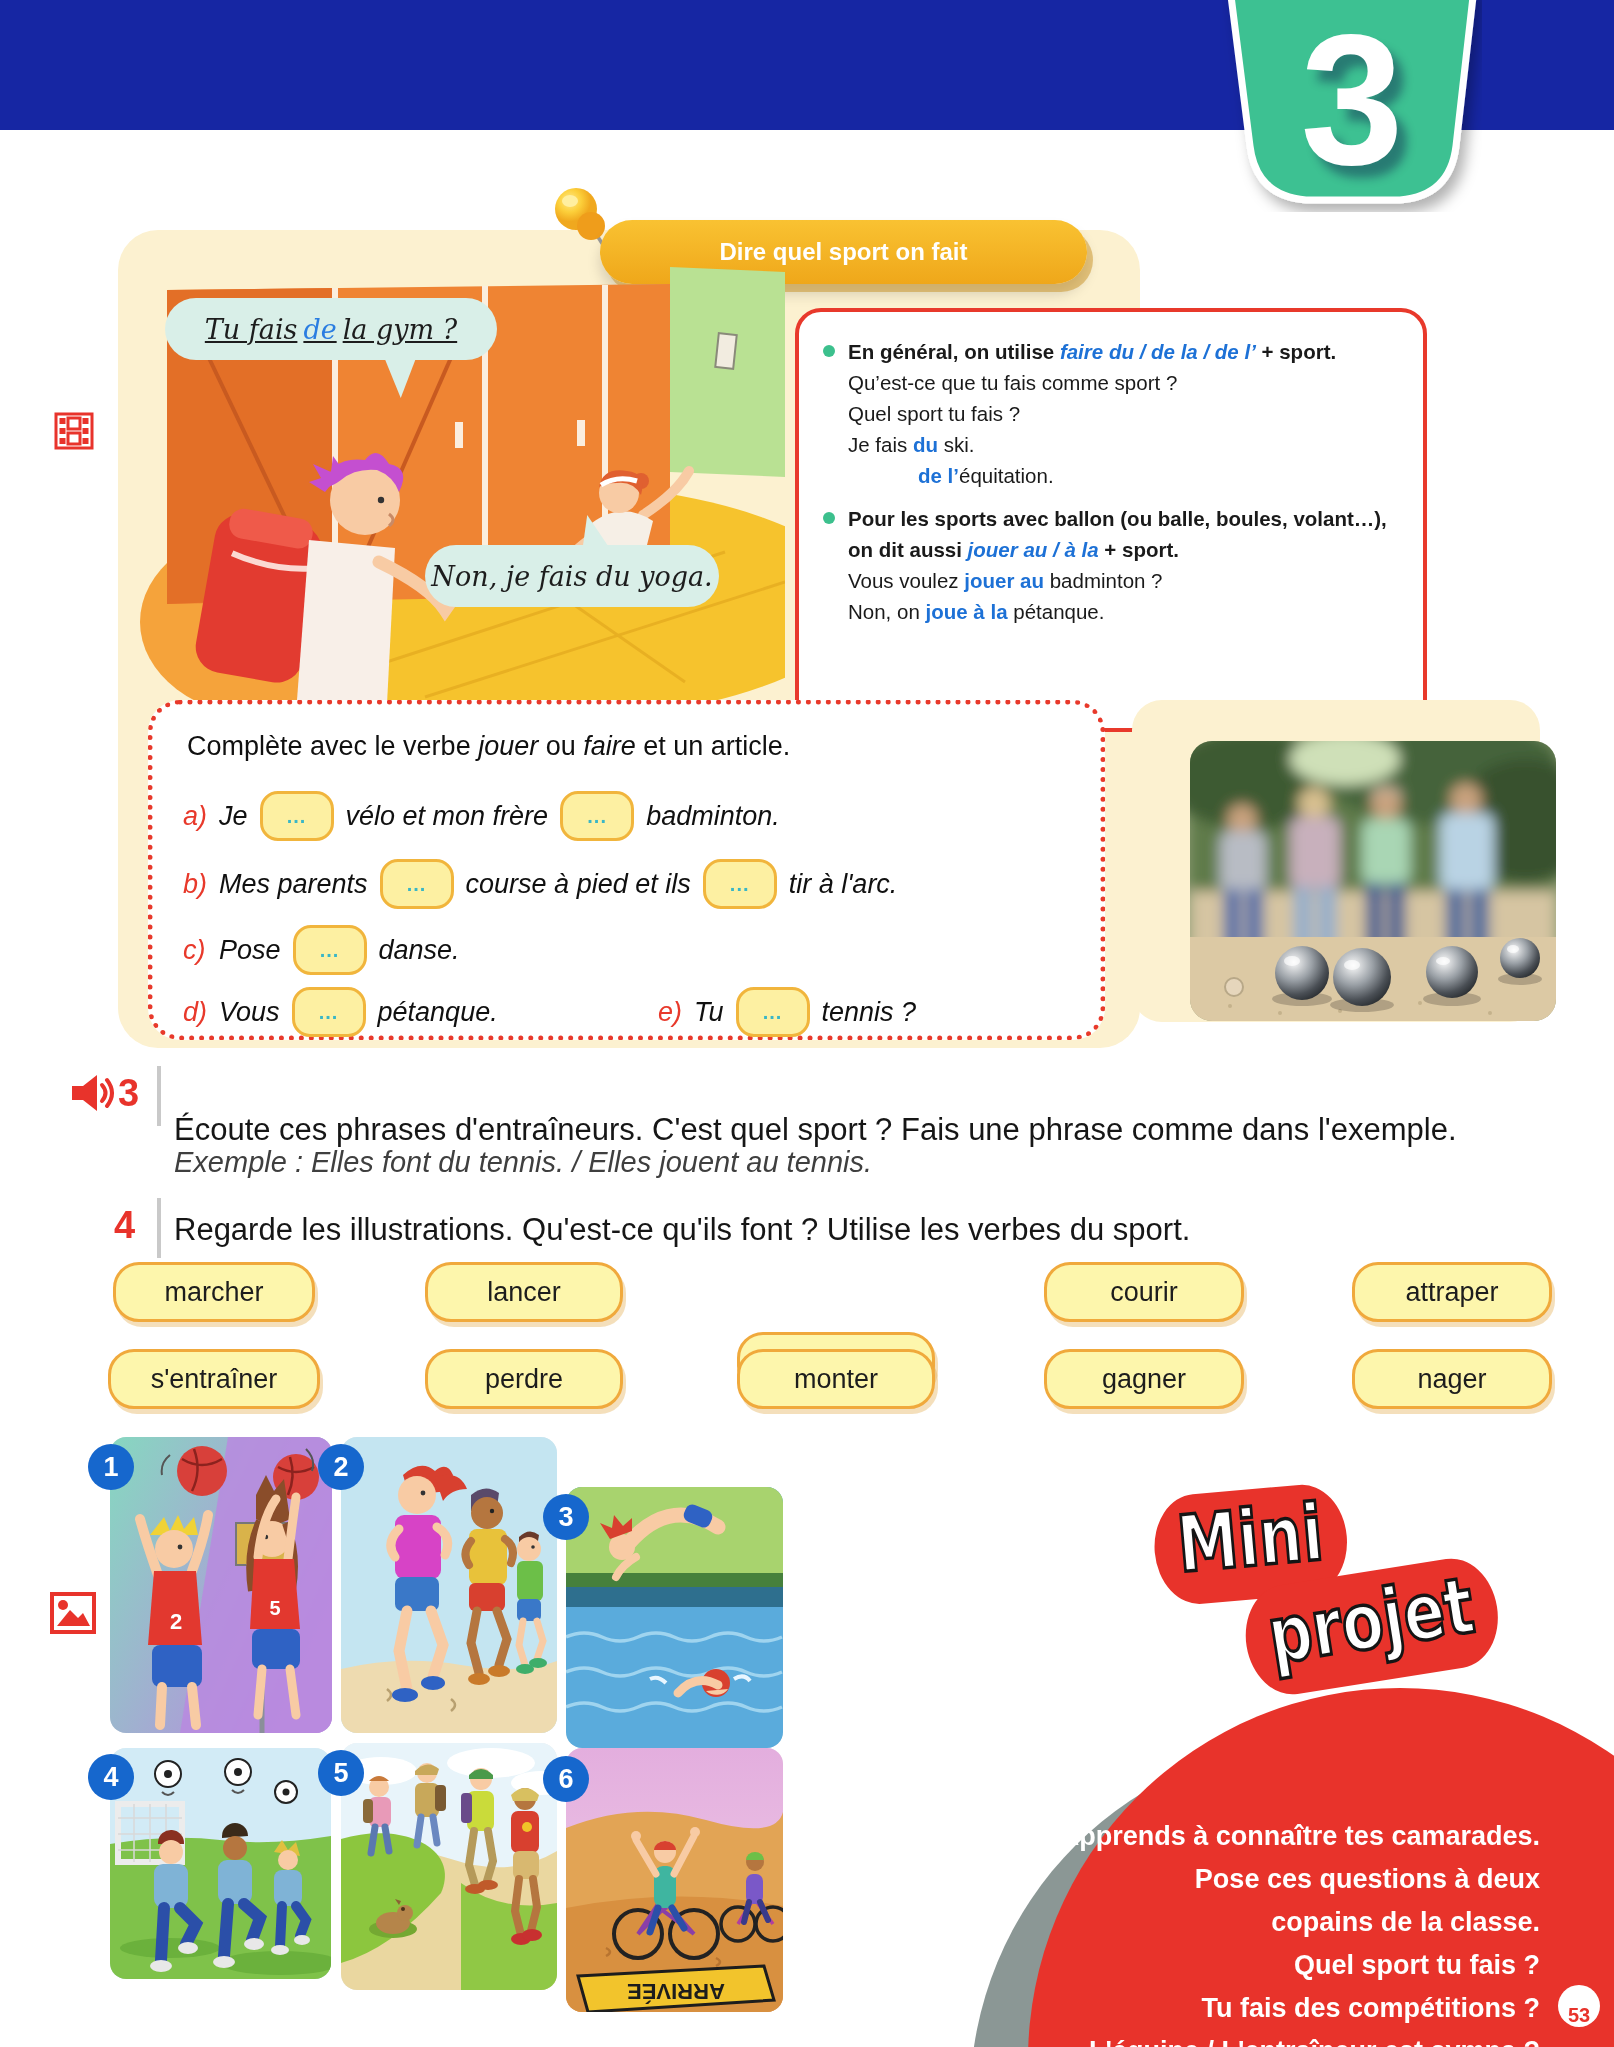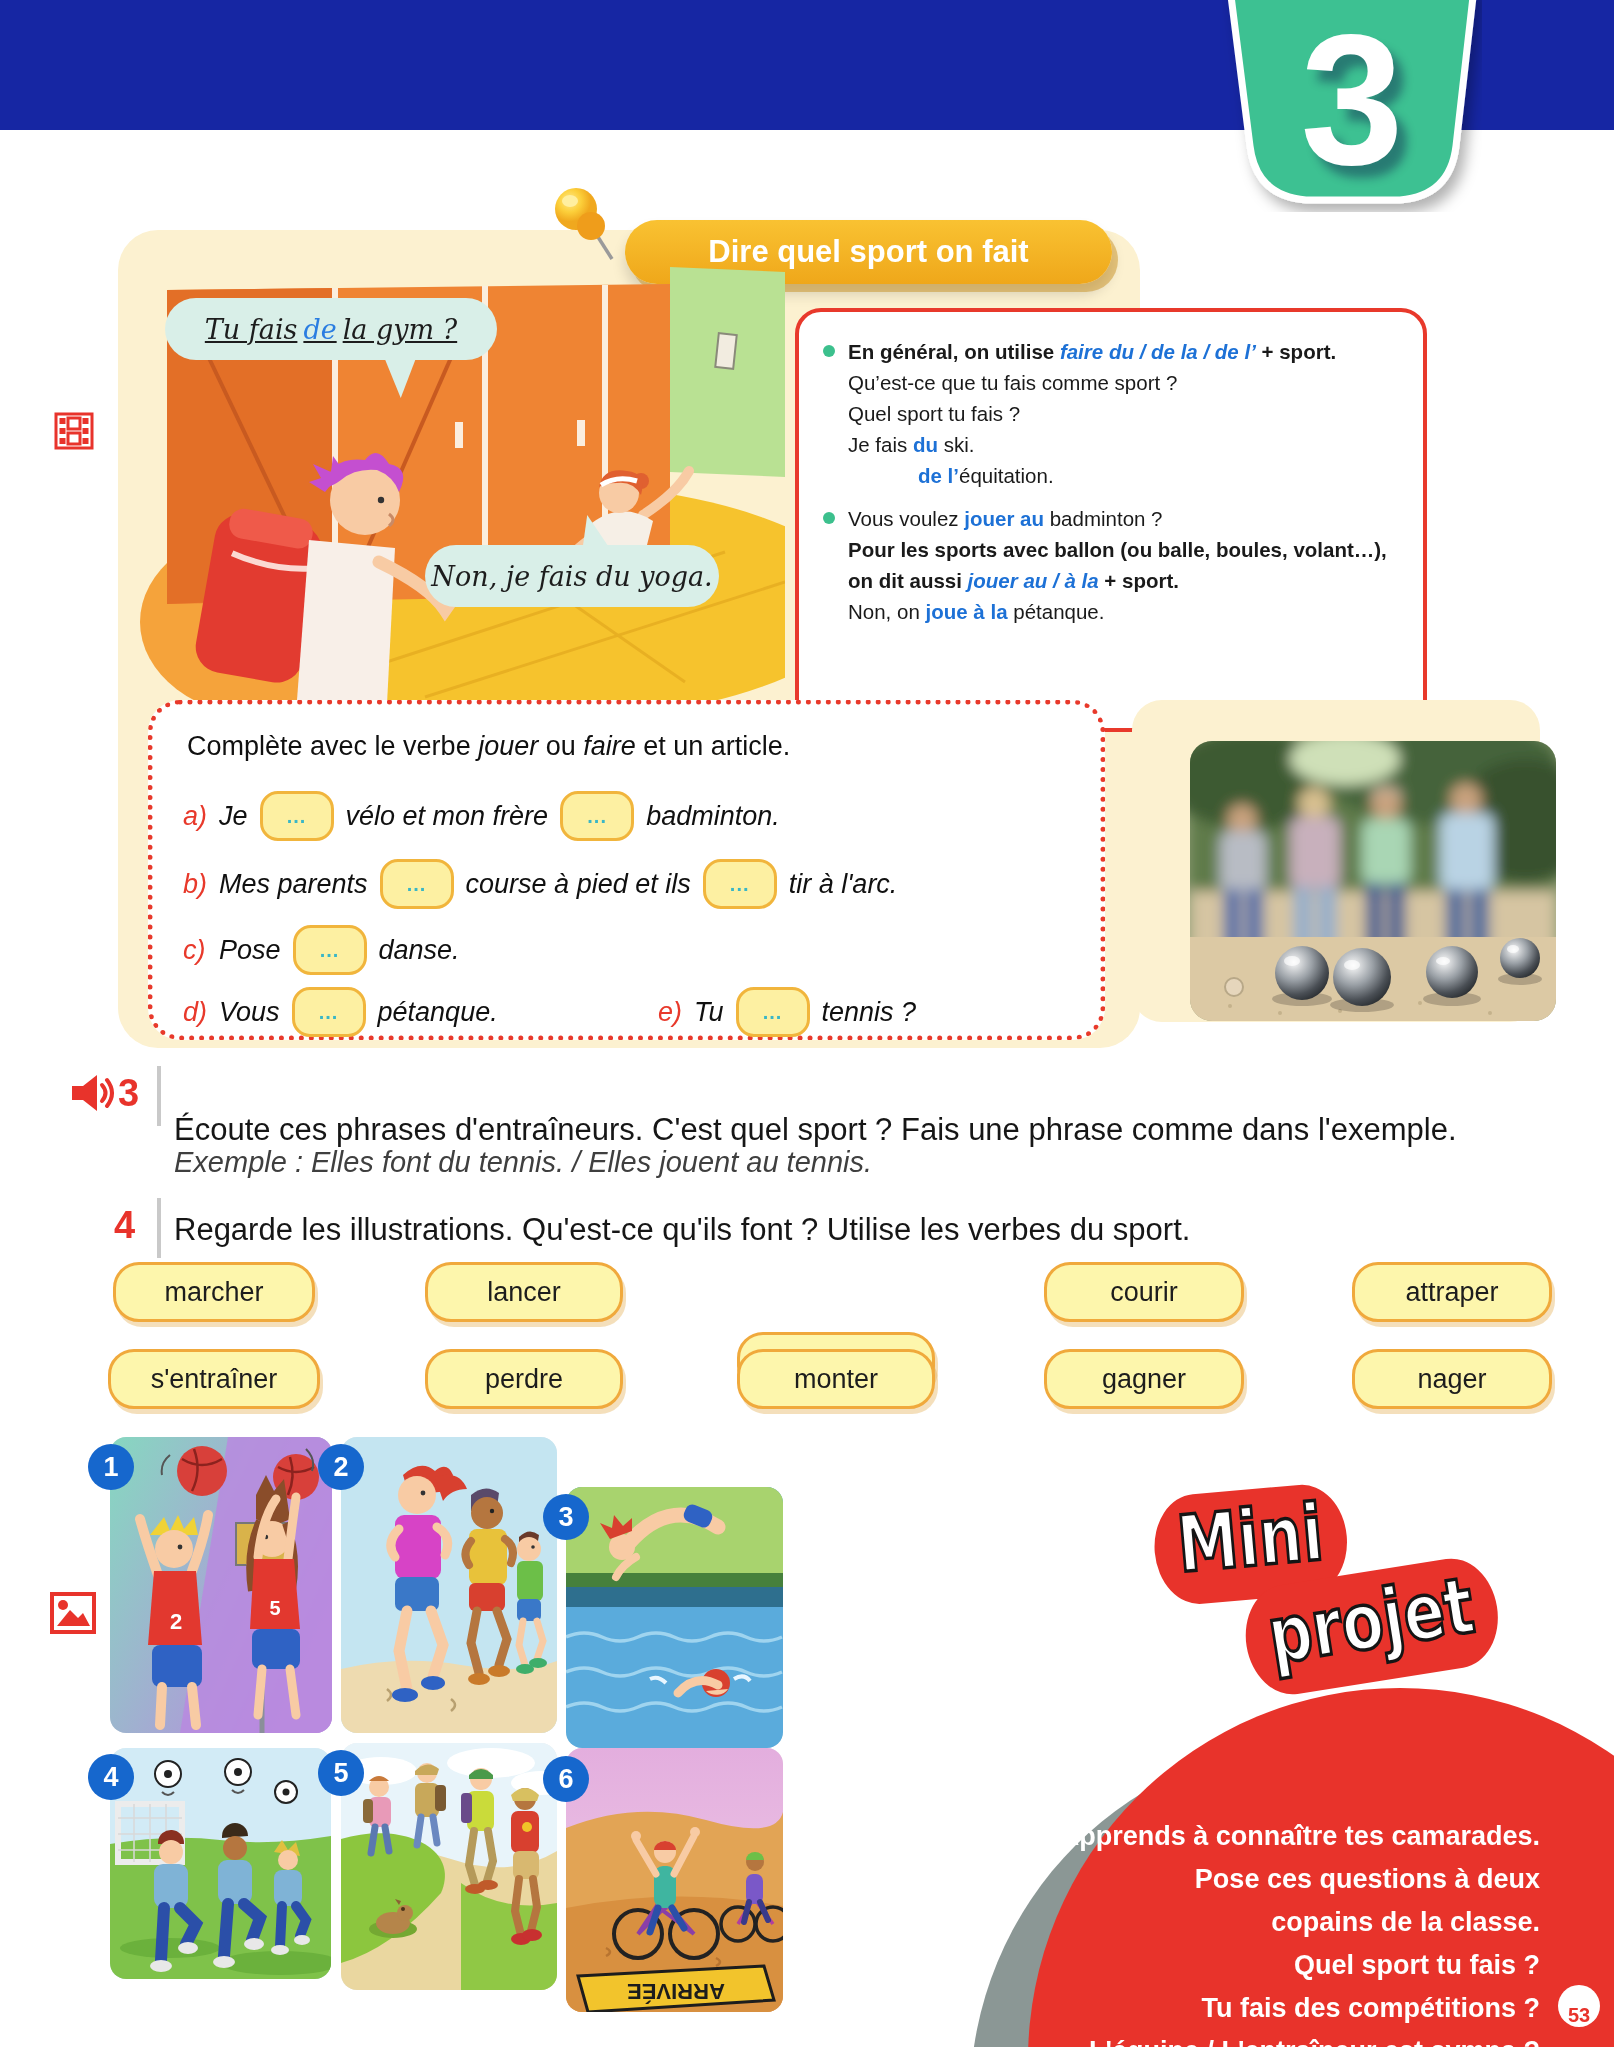--- a/index.html
+++ b/index.html
@@ -7,25 +7,25 @@
         font-family:"Liberation Sans",sans-serif;}
   .abs{position:absolute;}
 
   
   .top-band{left:0;top:0;width:1614px;height:130px;background:#1626a3;}
   .unit-num{left:1232px;top:0;width:240px;height:205px;text-align:center;
             font-size:185px;line-height:200px;font-weight:bold;color:#fff;
             text-shadow:10px 12px 10px rgba(10,20,70,.4);}
 
   
-  .section-pill{left:625px;top:220px;width:487px;height:64px;border-radius:34px;
+  .section-pill{left:600px;top:220px;width:487px;height:64px;border-radius:34px;
     background:linear-gradient(180deg,#f9c232,#efa71a);
     box-shadow:6px 8px 0 rgba(198,138,20,.45),0 10px 14px rgba(0,0,0,.15);
     display:flex;align-items:center;justify-content:center;
-    color:#fff;font-size:31px;font-weight:bold;}
+    color:#fff;font-size:24px;font-weight:bold;}
 
   
   .cream-panel{left:118px;top:230px;width:1022px;height:818px;background:#fcf1d0;border-radius:40px;}
   .photo-backing{left:1132px;top:700px;width:408px;height:322px;background:#fcf1d0;border-radius:30px;}
   .petanque-photo{left:1190px;top:741px;width:366px;height:280px;border-radius:22px;overflow:hidden;}
 
   
   .bubble{background:#d9efe8;border-radius:32px;display:flex;align-items:center;justify-content:center;
           font-family:"DejaVu Serif",serif;font-style:italic;font-size:27px;color:#1d1d1d;}
   .bubble .blue{color:#2a7de1;padding:0 6px;}
@@ -197,22 +197,22 @@
         <div><span class="b">En général, on utilise </span><span class="fbi">faire du / de la / de l’</span><span class="b"> + sport.</span></div>
         <div>Qu’est-ce que tu fais comme sport ?</div>
         <div>Quel sport tu fais ?</div>
         <div><span>Je fais </span><span class="fb">du</span><span> ski.</span></div>
         <div class="ind"><span class="fb">de l’</span><span>équitation.</span></div>
       </div>
     </div>
     <div class="gram-row mt">
       <span class="gdot"></span>
       <div class="gtext">
+        <div><span class="b">Pour les sports avec ballon (ou balle, boules, volant…), on dit aussi </span><span class="fbi">jouer au / à la</span><span class="b"> + sport.</span></div>
         <div><span>Vous voulez </span><span class="fb">jouer au</span><span> badminton ?</span></div>
-        <div><span class="b">Pour les sports avec ballon (ou balle, boules, volant…), on dit aussi </span><span class="fbi">jouer au / à la</span><span class="b"> + sport.</span></div>
         <div><span>Non, on </span><span class="fb">joue à la</span><span> pétanque.</span></div>
       </div>
     </div>
   </div>
 
   <div class="abs photo-backing"></div>
   <div class="abs petanque-photo">
     <svg width="366" height="280" viewBox="0 0 366 280">
       <defs>
         <filter id="pb" x="-20%" y="-20%" width="140%" height="140%">

